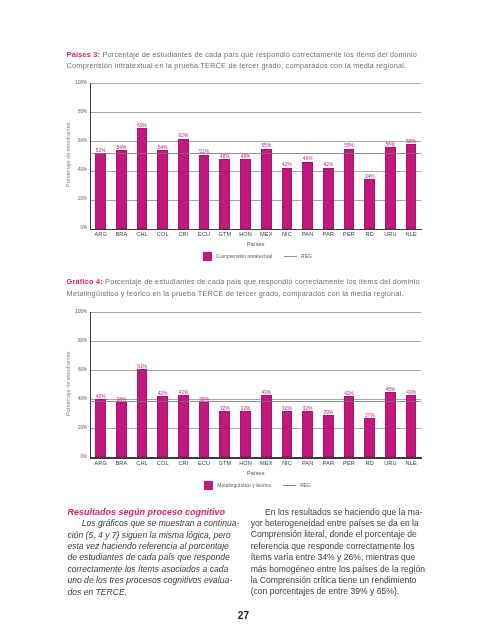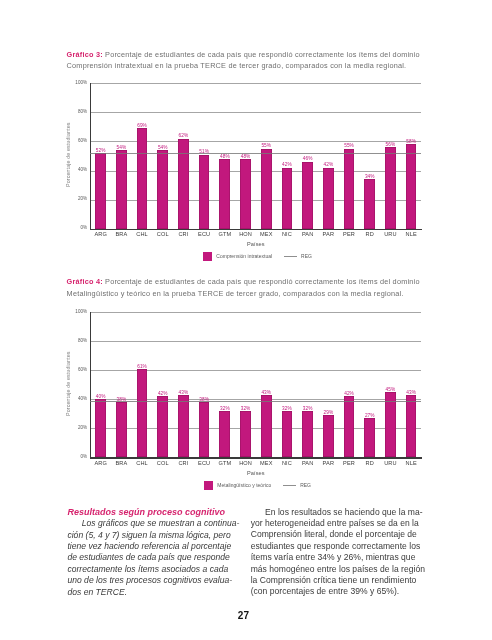--- a/index.html
+++ b/index.html
@@ -29,21 +29,21 @@
   .para .ln{display:block;white-space:pre;}
   .sec-title{color:#d6246e;font-weight:bold;font-size:9.0px;line-height:11.6px;letter-spacing:0px;}
   .pageno{position:absolute;font-size:10px;font-weight:bold;color:#141414;text-align:center;letter-spacing:0.1px;}
 </style>
 </head>
 <body>
 
 <div class="page">
 
   <div class="fig-caption" id="cap0" style="left:66.6px;top:48.6px;width:356px;">
-    <span class="lbl">Gráfico 3:</span><span> Porcentaje de estudiantes de cada país que respondió correctamente los ítems del dominio Comprensión intratextual en la prueba TERCE de tercer grado, comparados con la media regional.</span>
+    <span class="lbl">Países 3:</span><span> Porcentaje de estudiantes de cada país que respondió correctamente los ítems del dominio Comprensión intratextual en la prueba TERCE de tercer grado, comparados con la media regional.</span>
   </div>
 
   <div class="chart" id="chart0" style="left:56px;top:78px;width:380px;height:190px;">
       <div class="plot" style="left: 34.3px; top: 5.4px; width: 331.2px; height: 145.2px;">
         <div class="grid" style="left: 0px; top: 116.16px; width: 331.2px;"></div>
         <div class="grid" style="left: 0px; top: 87.12px; width: 331.2px;"></div>
         <div class="grid" style="left: 0px; top: 58.08px; width: 331.2px;"></div>
         <div class="grid" style="left: 0px; top: 29.04px; width: 331.2px;"></div>
         <div class="grid" style="left: 0px; top: 0px; width: 331.2px;"></div>
         <div class="bar" style="left: 5px; top: 69.696px; width: 10.7px; height: 75.504px;"></div>
@@ -199,34 +199,34 @@
           <span>REG</span>
         </div>
       </div>
     </div>
 
   <div class="body-col" style="left:67.4px;top:506.6px;width:172px;font-style:italic;">
     <div class="sec-title">Resultados según proceso cognitivo</div>
     <div class="para" id="col-left">
         <span class="ln">      Los gráficos que se muestran a continua-</span>
         <span class="ln">ción (5, 4 y 7) siguen la misma lógica, pero</span>
-        <span class="ln">tiene vez haciendo referencia al porcentaje</span>
+        <span class="ln">esta vez haciendo referencia al porcentaje</span>
         <span class="ln">de estudiantes de cada país que responde</span>
         <span class="ln">correctamente los ítems asociados a cada</span>
         <span class="ln">uno de los tres procesos cognitivos evalua-</span>
         <span class="ln">dos en TERCE.</span>
       </div>
   </div>
 
   <div class="body-col" style="left:250.7px;top:506.6px;width:172px;">
     <div class="para" id="col-right">
         <span class="ln">      En los resultados se haciendo que la ma-</span>
         <span class="ln">yor heterogeneidad entre países se da en la</span>
         <span class="ln">Comprensión literal, donde el porcentaje de</span>
-        <span class="ln">estudiantes que responde correctamente los</span>
+        <span class="ln">referencia que responde correctamente los</span>
         <span class="ln">ítems varía entre 34% y 26%, mientras que</span>
         <span class="ln">más homogéneo entre los países de la región</span>
         <span class="ln">la Comprensión crítica tiene un rendimiento</span>
         <span class="ln">(con porcentajes de entre 39% y 65%).</span>
       </div>
   </div>
 
   <div class="pageno" style="left:223.5px;top:609.6px;width:40px;">27</div>
 
 </div>

